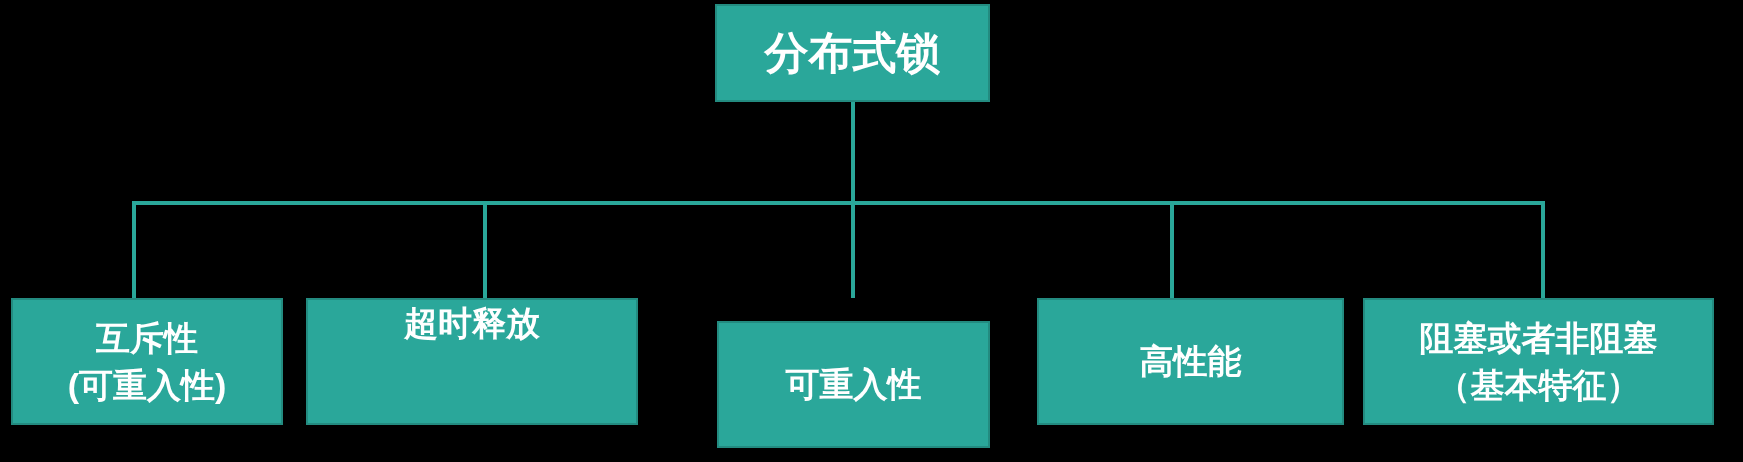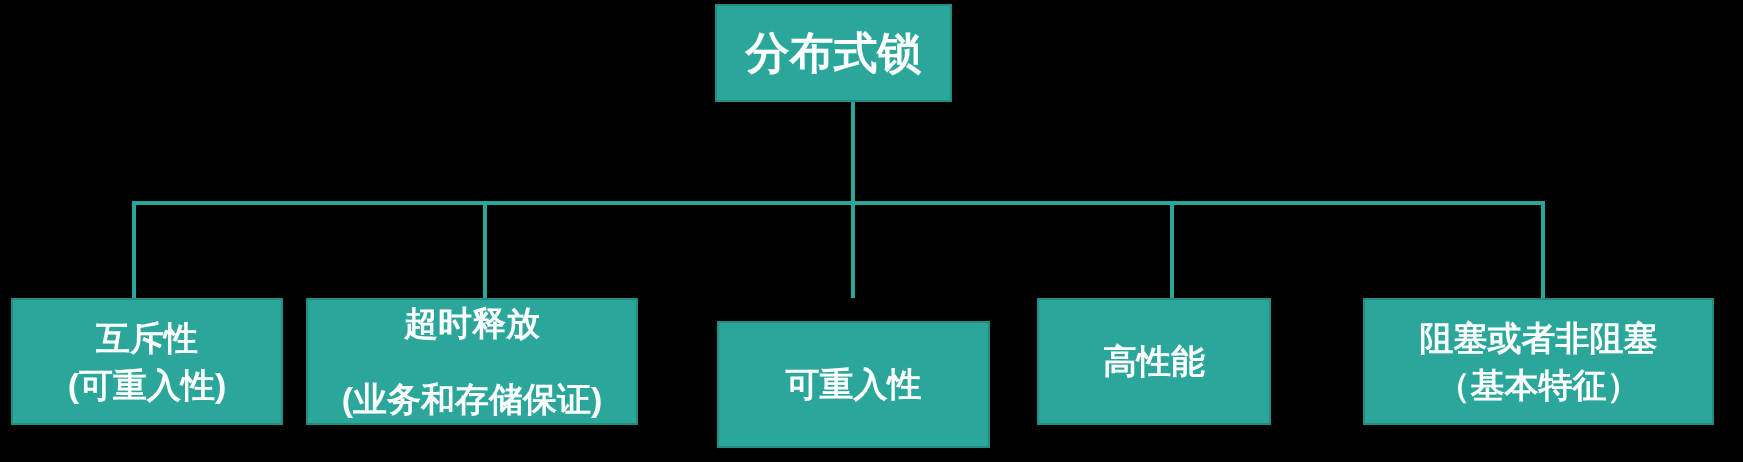--- a/index.html
+++ b/index.html
@@ -30,33 +30,33 @@
     color: var(--text);
     font-weight: bold;
     display: flex;
     flex-direction: column;
     align-items: center;
     justify-content: center;
     text-align: center;
   }
   .node-root {
     left: 715px; top: 4px;
-    width: 237px; height: 98px;
+    width: 275px; height: 98px;
     font-size: 44px;
   }
   .node-child {
     top: 298px;
     height: 127px;
     font-size: 34px;
     line-height: 47px;
   }
   .child-1 { left: 11px;   width: 272px; }
   .child-2 { left: 306px;  width: 332px; justify-content: space-between; }
   .child-3 { left: 717px;  width: 273px; margin-top: 23px; }
-  .child-4 { left: 1037px; width: 234px; }
+  .child-4 { left: 1037px; width: 307px; }
   .child-5 { left: 1363px; width: 351px; }
   .connector {
     position: absolute;
     background: var(--line);
   }
   .stem-root   { left: 851px;  top: 102px; width: 4px;    height: 196px; }
   .bus         { left: 132px;  top: 201px; width: 1413px; height: 4px;  }
   .drop-1      { left: 132px;  top: 203px; width: 4px;    height: 95px; }
   .drop-2      { left: 483px;  top: 203px; width: 4px;    height: 95px; }
   .drop-4      { left: 1170px; top: 203px; width: 4px;    height: 95px; }
@@ -78,21 +78,20 @@
   <div class="connector drop-4"></div>
   <div class="connector drop-5"></div>
 
   <div class="node node-child child-1">
     <span>互斥性</span>
     <span>(可重入性)</span>
   </div>
 
   <div class="node node-child child-2">
     <span>超时释放</span>
-    <span>(业务和存储保证)</span>
   </div>
 
   <div class="node node-child child-3">
     <span>可重入性</span>
     <span></span>
   </div>
 
   <div class="node node-child child-4">
     <span>高性能</span>
   </div>

